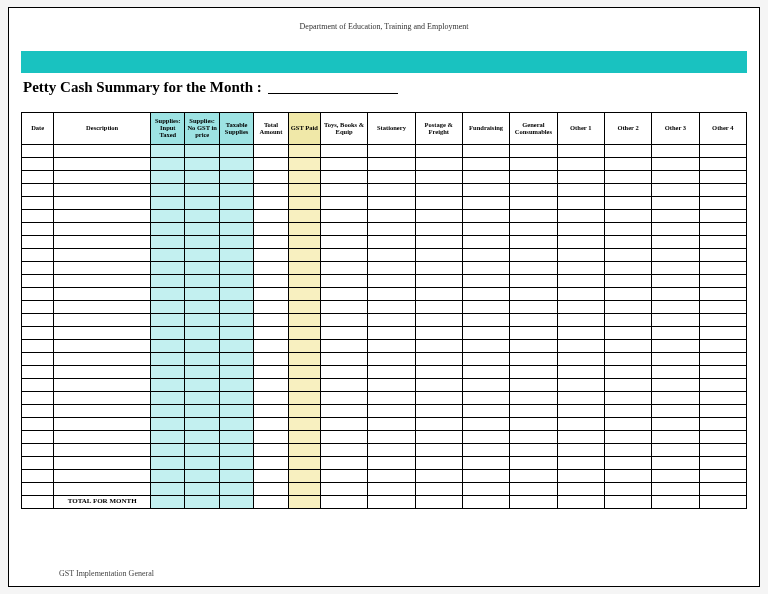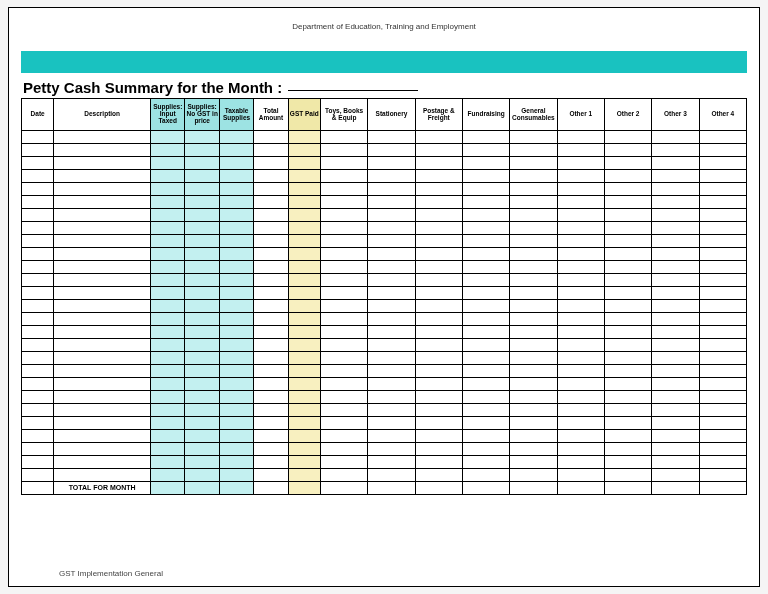--- a/index.html
+++ b/index.html
@@ -12,38 +12,39 @@
     align-items: center;
     justify-content: center;
   }
   .page {
     width: 752px;
     height: 580px;
     background: #ffffff;
     border: 1px solid #000;
     position: relative;
     padding: 10px 12px 16px 12px;
+    font-family: Liberation Serif, serif;
   }
   .dept-header {
     text-align: center;
     font-size: 8px;
     color: #333;
     margin-top: 4px;
     margin-bottom: 20px;
   }
   .teal-bar {
     height: 22px;
     background: #19c2c0;
     margin-bottom: 6px;
   }
   .title-row {
     display: flex;
-    align-items: flex-start;
+    align-items: center;
     gap: 6px;
-    margin-bottom: 2px;
+    margin-bottom: 16px;
     padding-left: 2px;
   }
   .title {
     font-size: 15px;
     font-weight: bold;
     color: #000;
     white-space: nowrap;
   }
   .month-line {
     display: inline-block;

